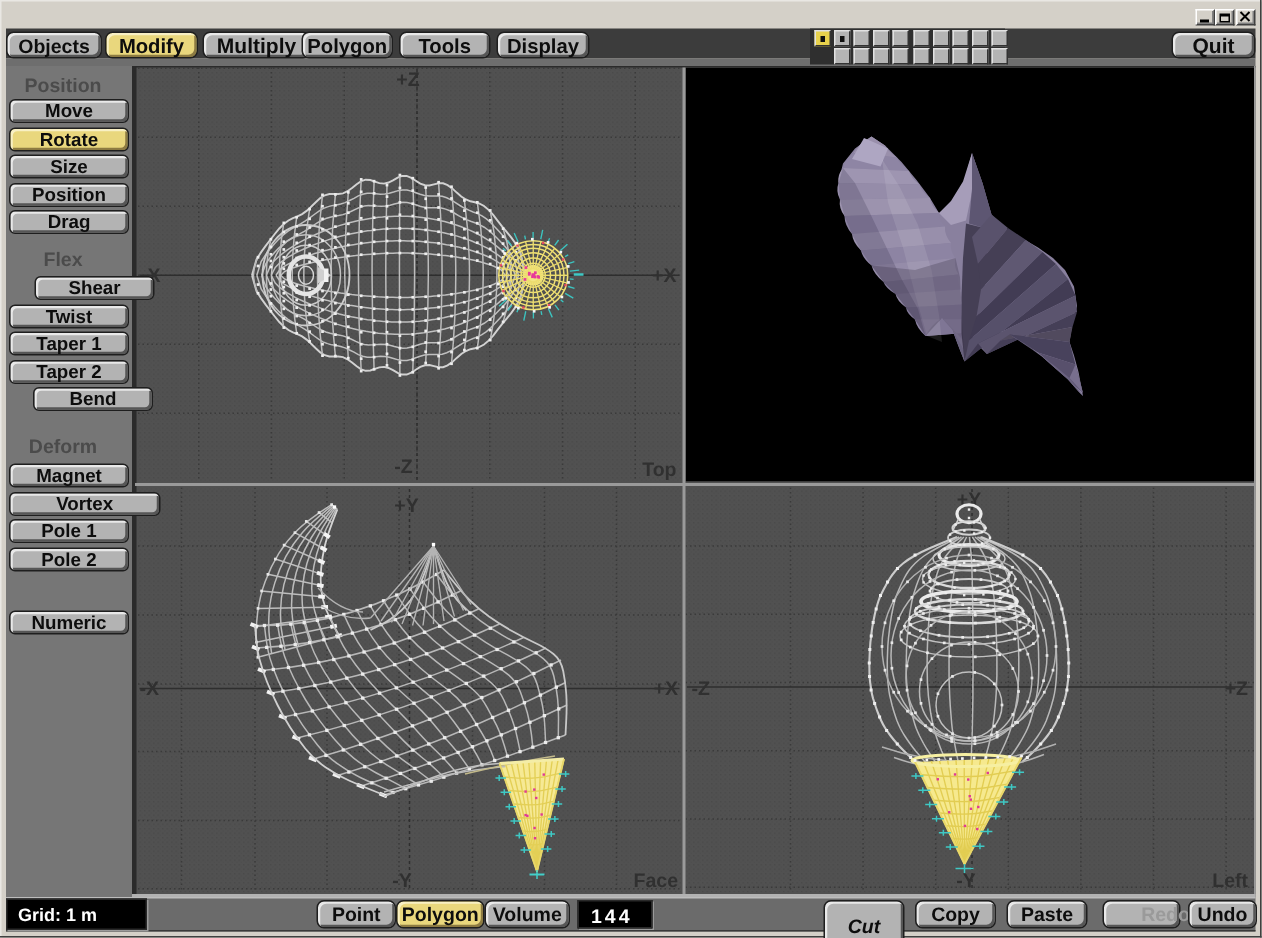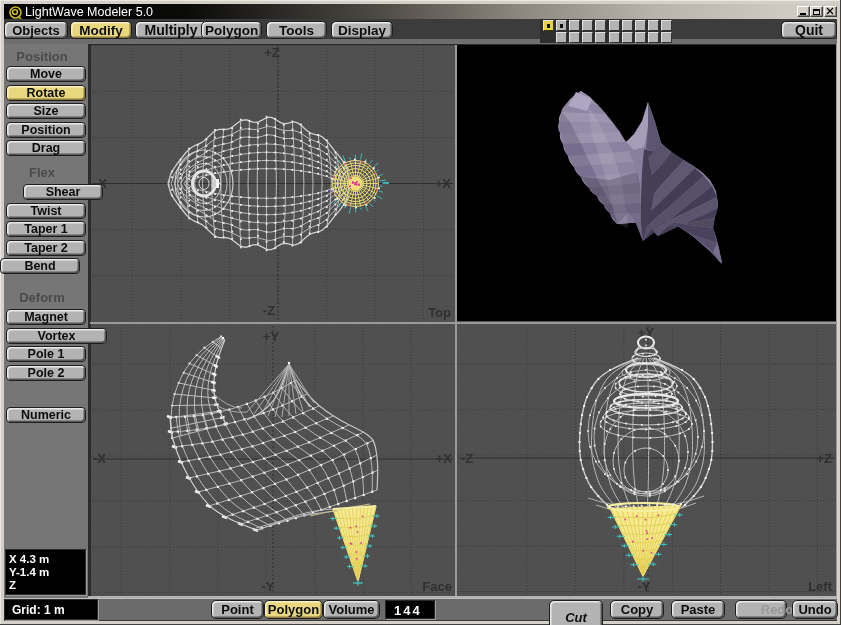--- a/index.html
+++ b/index.html
@@ -38,28 +38,20 @@
 .laydot { position:absolute; left:3px; top:3px; width:3px; height:4px; background:#111; }
 svg { position:absolute; }
 text { font-family:"Liberation Sans", sans-serif; }
 </style></head>
 <body>
 <div id="win">
   <div style="position:absolute;left:0;top:0;width:841px;height:1px;background:#e9e7e3;"></div>
   <div style="position:absolute;left:0;top:0;width:1px;height:625px;background:#e9e7e3;"></div>
   <div style="position:absolute;left:840px;top:0;width:1px;height:625px;background:#404040;"></div>
   <div style="position:absolute;left:0;top:624px;width:841px;height:1px;background:#404040;"></div>
-  <div id="titlebar">
-    <svg style="left:5px;top:2px;" width="13" height="13" viewBox="0 0 13 13">
-      <circle cx="6.5" cy="6.5" r="5.5" fill="none" stroke="#c8b820" stroke-width="1.6"></circle>
-      <circle cx="6" cy="6" r="2.4" fill="none" stroke="#d8c830" stroke-width="1.4"></circle>
-      <path d="M9,10 L12,13" stroke="#c8b820" stroke-width="1.6"></path>
-    </svg>
-    <span>LightWave Modeler 5.0</span>
-  </div>
   <div class="wb" style="left:797px;width:13px;height:11px;top:6px;">
       <div style="position:absolute;left:2px;top:6px;width:6px;height:2px;background:#000;"></div>
     </div>
   <div class="wb" style="left:810px;width:13px;height:11px;top:6px;">
       <div style="position:absolute;left:2px;top:2px;width:7px;height:6px;border:1px solid #000;border-top:2px solid #000;"></div>
     </div>
   <div class="wb" style="left:824px;width:13px;height:11px;top:6px;">
       <svg width="11" height="9" viewBox="0 0 11 9">
         <path d="M2,1 L8,7 M8,1 L2,7" stroke="#000" stroke-width="1.3"></path>
       </svg>
@@ -1304,28 +1296,27 @@
     <div class="btn bg" style="left:6px;top:66px;width:80px;height:16px;font-size:12.5px;border-radius:4px;">Move</div>
     <div class="btn by" style="left:6px;top:84.5px;width:80px;height:16px;font-size:12.5px;border-radius:4px;">Rotate</div>
     <div class="btn bg" style="left:6px;top:103px;width:80px;height:16px;font-size:12.5px;border-radius:4px;">Size</div>
     <div class="btn bg" style="left:6px;top:121.5px;width:80px;height:16px;font-size:12.5px;border-radius:4px;">Position</div>
     <div class="btn bg" style="left:6px;top:140px;width:80px;height:16px;font-size:12.5px;border-radius:4px;">Drag</div>
     <div class="slab" style="top:165px;">Flex</div>
     <div class="btn bg" style="left:23px;top:184px;width:80px;height:16px;font-size:12.5px;border-radius:4px;">Shear</div>
     <div class="btn bg" style="left:6px;top:202.5px;width:80px;height:16px;font-size:12.5px;border-radius:4px;">Twist</div>
     <div class="btn bg" style="left:6px;top:221px;width:80px;height:16px;font-size:12.5px;border-radius:4px;">Taper 1</div>
     <div class="btn bg" style="left:6px;top:239.5px;width:80px;height:16px;font-size:12.5px;border-radius:4px;">Taper 2</div>
-    <div class="btn bg" style="left:0;top:258px;width:80px;height:16px;font-size:12.5px;border-radius:4px;">Bend</div>
+    <div class="btn bg" style="left:22px;top:258px;width:80px;height:16px;font-size:12.5px;border-radius:4px;">Bend</div>
     <div class="slab" style="top:290px;">Deform</div>
     <div class="btn bg" style="left:6px;top:309px;width:80px;height:16px;font-size:12.5px;border-radius:4px;">Magnet</div>
     <div class="btn bg" style="left:6px;top:327.5px;width:101px;height:16px;font-size:12.5px;border-radius:4px;">Vortex</div>
     <div class="btn bg" style="left:6px;top:346px;width:80px;height:16px;font-size:12.5px;border-radius:4px;">Pole 1</div>
     <div class="btn bg" style="left:6px;top:364.5px;width:80px;height:16px;font-size:12.5px;border-radius:4px;">Pole 2</div>
     <div class="btn bg" style="left:6px;top:407px;width:80px;height:16px;font-size:12.5px;border-radius:4px;">Numeric</div>
-  <div id="infobox">X 4.3 m<br>Y-1.4 m<br>Z</div>
   <div id="bottombar"></div>
   <div class="blk" style="left:4px;top:599px;width:94px;height:21px;line-height:21px;padding-left:7px;font-size:12px;">Grid: 1 m</div>
     <div class="btn bg" style="left:211px;top:600px;width:53px;height:19px;font-size:13px;border-radius:5px;">Point</div>
     <div class="btn by" style="left:264px;top:600px;width:59px;height:19px;font-size:13px;border-radius:5px;">Polygon</div>
     <div class="btn bg" style="left:323px;top:600px;width:57px;height:19px;font-size:13px;border-radius:5px;">Volume</div>
     <div class="btn bg" style="left:549px;top:600px;width:54px;height:34px;font-size:13px;border-radius:5px;font-style:italic;">Cut</div>
     <div class="btn bg" style="left:610px;top:600px;width:54px;height:19px;font-size:13px;border-radius:5px;">Copy</div>
     <div class="btn bg" style="left:671px;top:600px;width:54px;height:19px;font-size:13px;border-radius:5px;">Paste</div>
     <div class="btn bg" style="left:735px;top:600px;width:52px;height:19px;font-size:13px;border-radius:5px;color:#9a9a9a;padding-left:32px;">Redo</div>
     <div class="btn bg" style="left:792px;top:600px;width:46px;height:19px;font-size:13px;border-radius:5px;">Undo</div>

